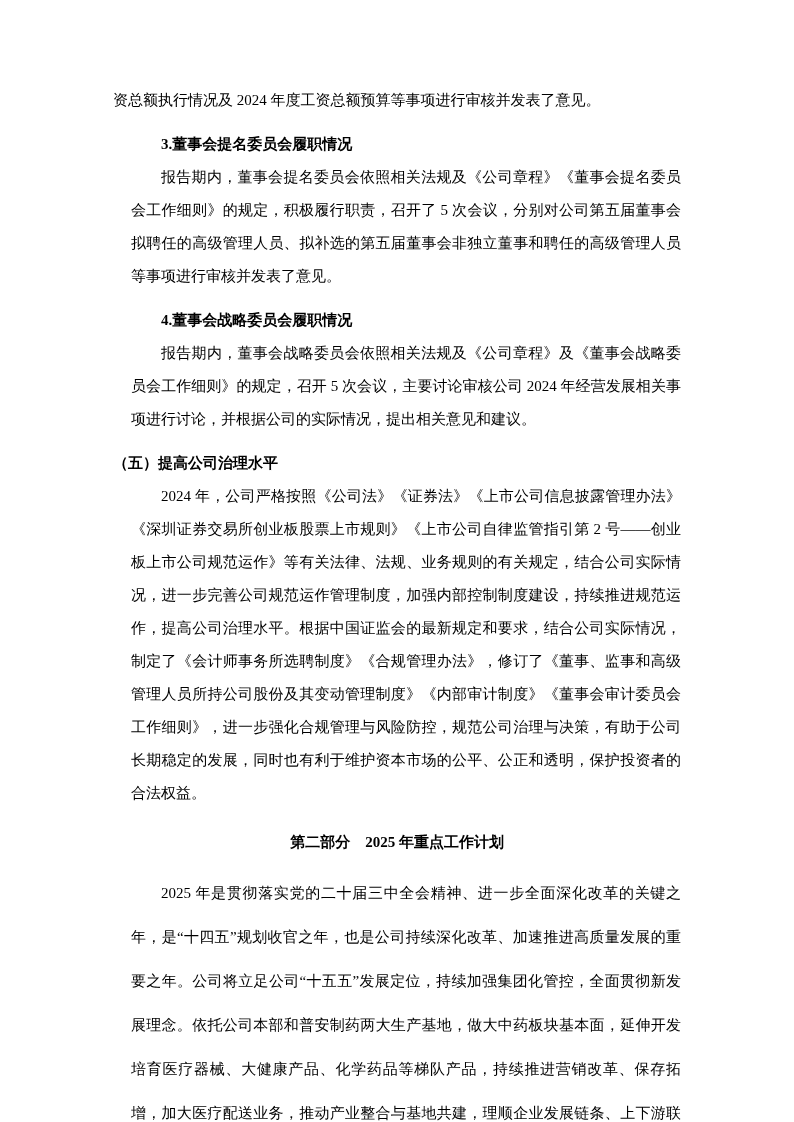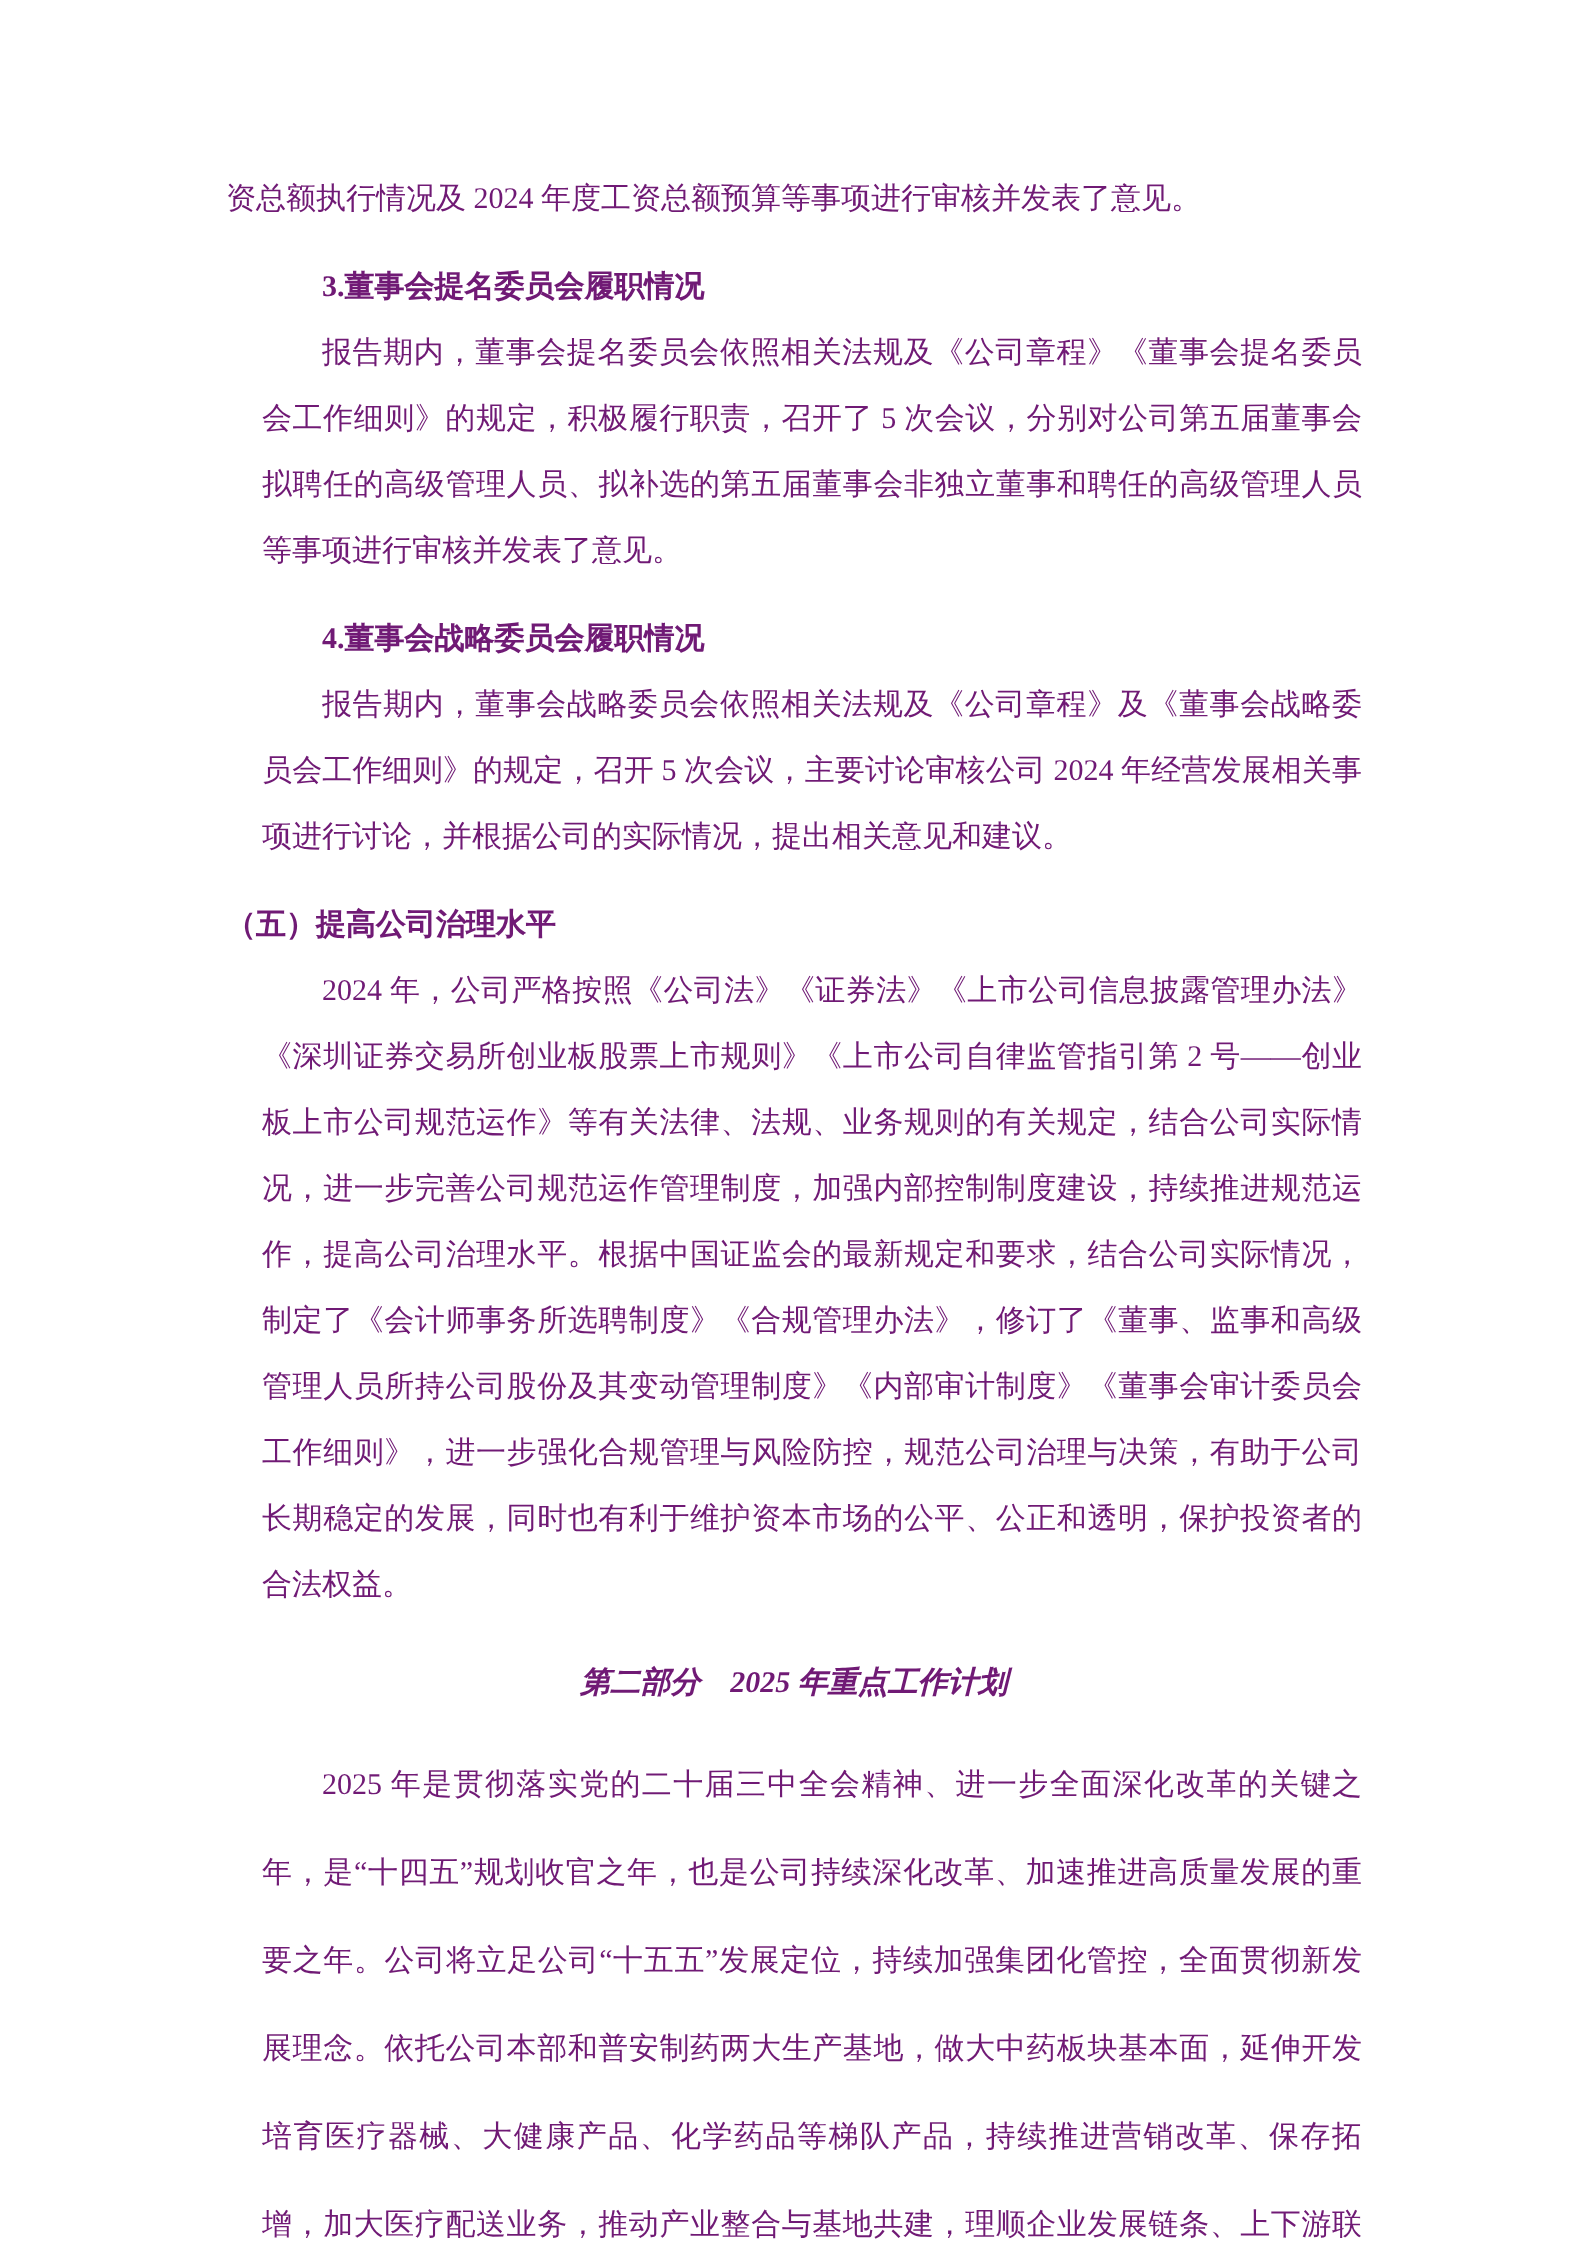--- a/index.html
+++ b/index.html
@@ -8,21 +8,21 @@
     background: #ffffff;
   }
   .page {
     position: relative;
     width: 794px;
     height: 1122px;
     box-sizing: border-box;
     margin: 0 auto;
     padding: 84px 113px 0 113px;
     background: #ffffff;
-    color: #701a75;
+    color: #000000;
     font-family: "Liberation Serif", "DejaVu Serif", serif;
     font-size: 15px;
     overflow: hidden;
   }
   .para {
     margin: 0;
     line-height: 33px;
     text-align: justify;
     text-justify: inter-ideograph;
     word-break: break-all;
@@ -35,21 +35,20 @@
     font-weight: bold;
     margin-top: 11px;
   }
   .center-heading {
     font-weight: bold;
     text-align: center;
     text-indent: 0;
     margin-top: 16px;
     margin-bottom: 12px;
     line-height: 33px;
-    font-style: italic;
   }
   .wide {
     line-height: 44px;
   }
 </style>
 </head>
 <body>
 
 <div class="page">
 

